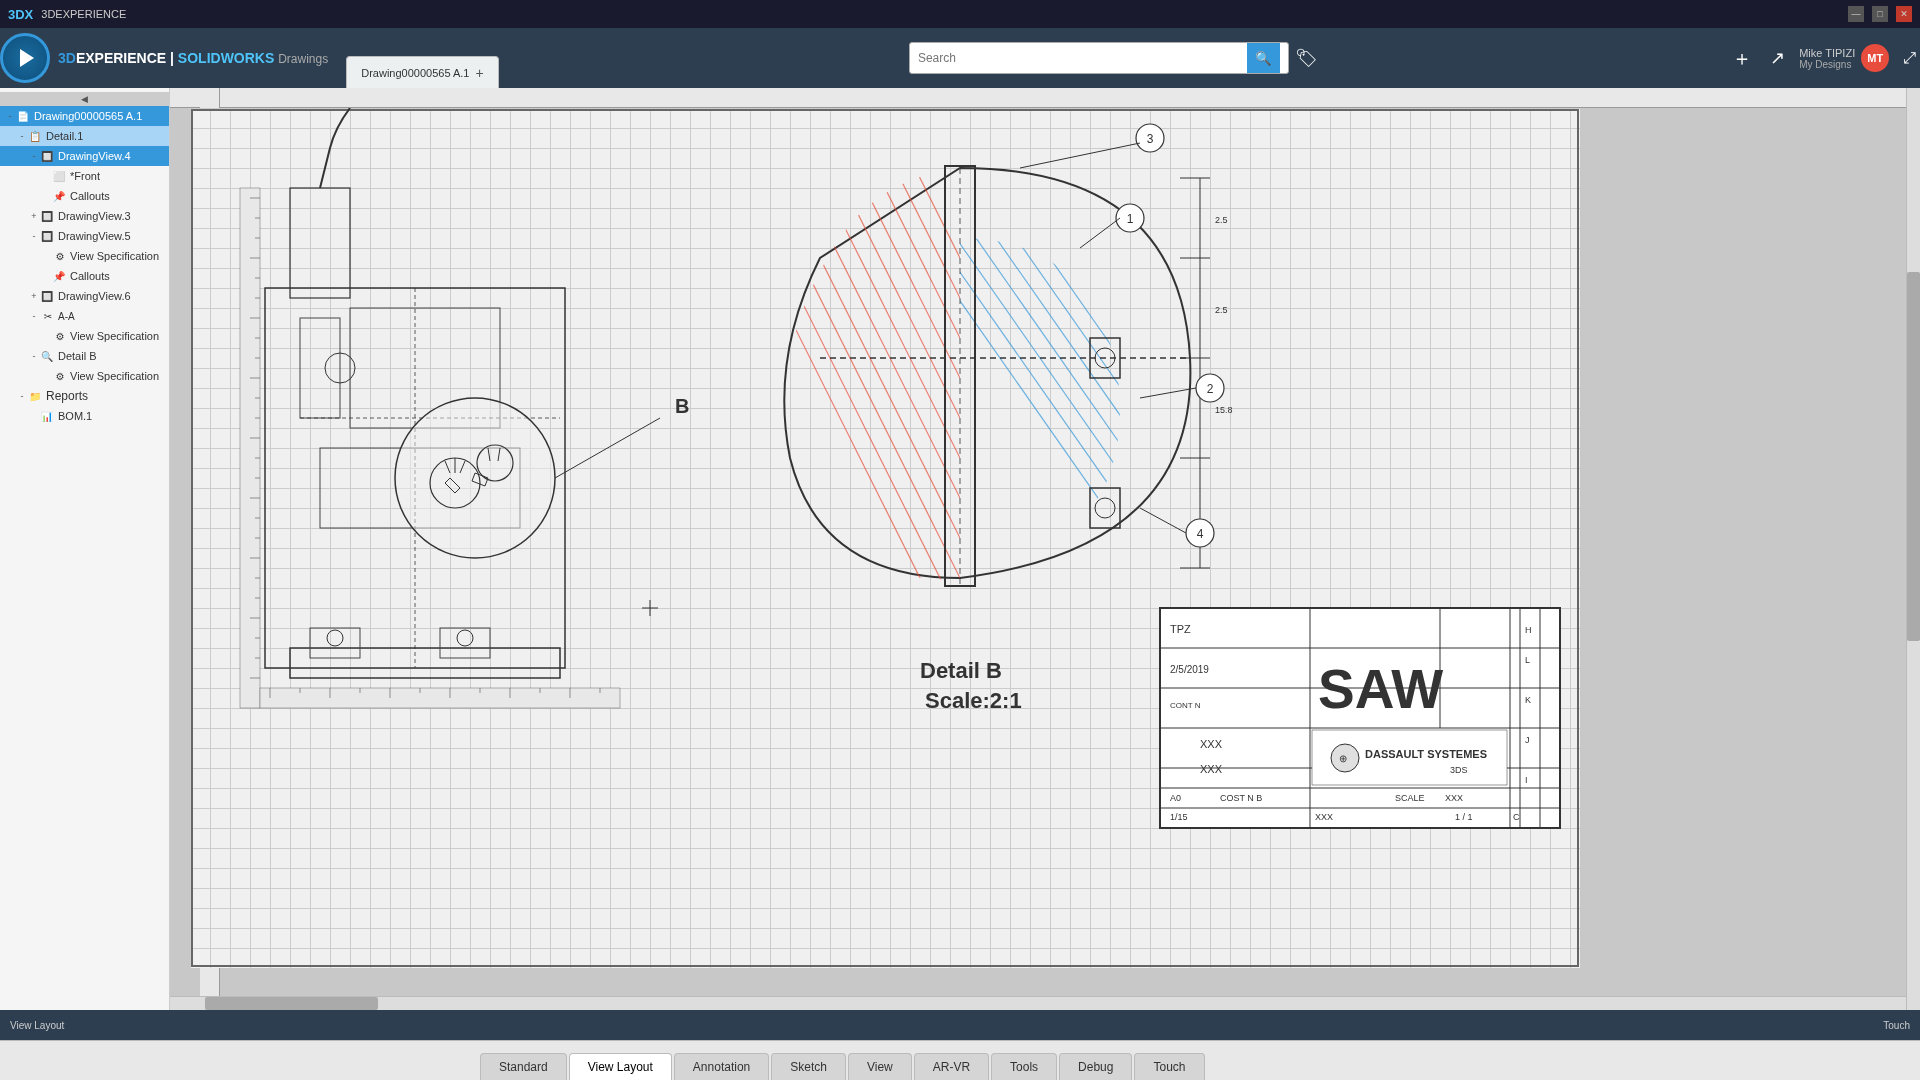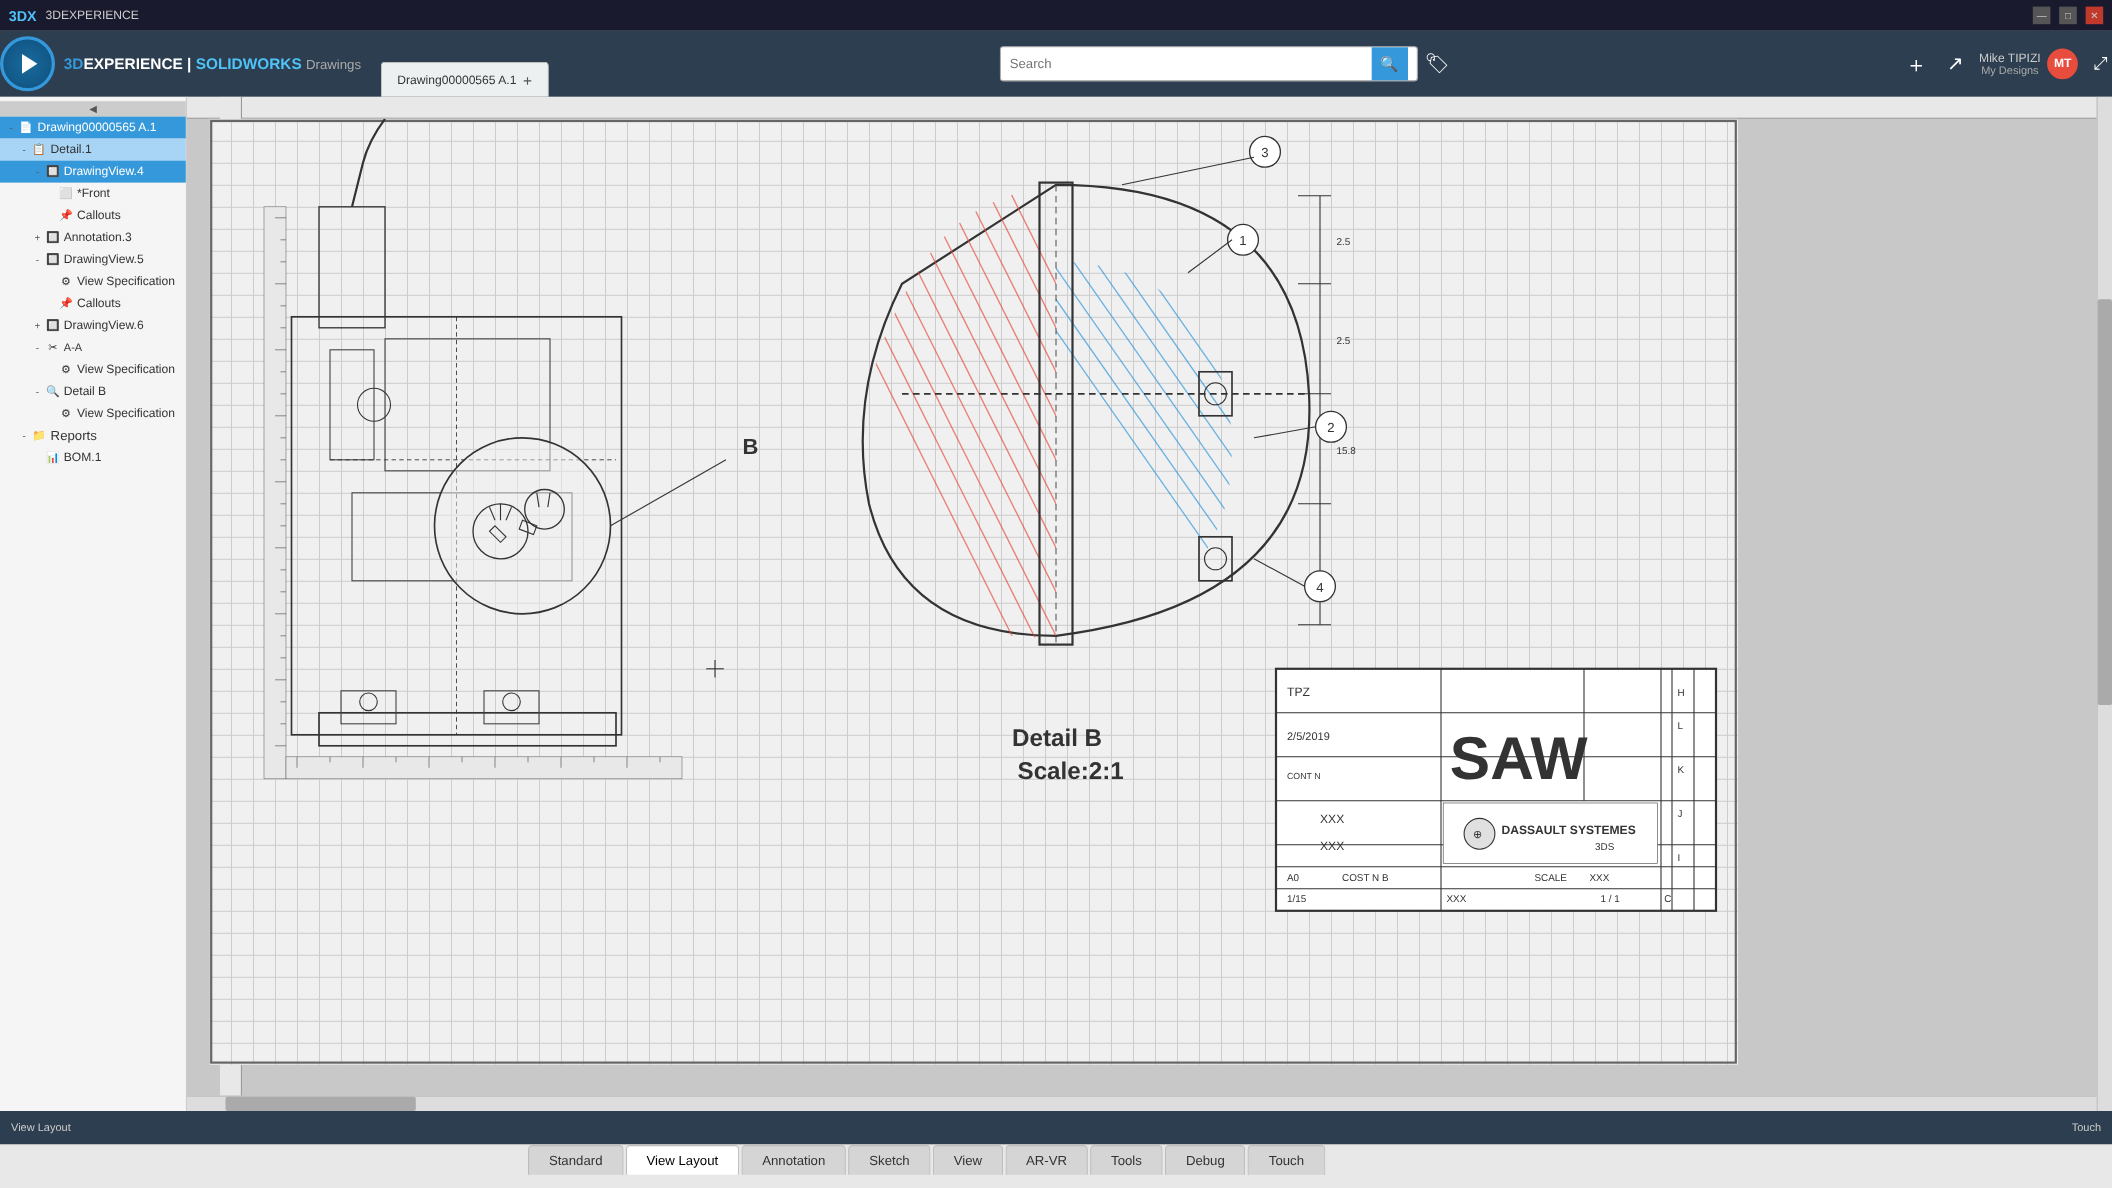--- a/index.html
+++ b/index.html
@@ -181,21 +181,21 @@
       <input type="text" placeholder="Search" style="">
       <button class="search-btn">🔍</button>
     </div>
     <button style="background:transparent;border:none;color:#fff;cursor:pointer;margin-left:6px;font-size:18px;">🏷</button>
   </div>
 
   <div class="toolbar-right">
     <button class="toolbar-icon-btn" style="font-size:20px;">＋</button>
     <button class="toolbar-icon-btn" style="font-size:18px;">↗</button>
     <div class="user-area">
-      <div style="text-align:center;">
+      <div style="text-align:left;">
         <div style="font-size:11px;color:#ccc;">Mike TIPIZI</div>
         <div style="font-size:10px;color:#aaa;cursor:pointer;">My Designs</div>
       </div>
       <div class="user-avatar">
         <span>MT</span>
       </div>
     </div>
     <button class="toolbar-icon-btn" style="font-size:16px;">⤢</button>
   </div>
 </div>
@@ -233,21 +233,21 @@
         <div class="tree-item">
           <span class="indent" style="width: 36px; display: inline-block;"></span>
           <span class="expand-btn"></span>
           <span class="tree-icon">📌</span>
           <span style="font-size: 11px;">Callouts</span>
         </div>
         <div class="tree-item">
           <span class="indent" style="width: 24px; display: inline-block;"></span>
           <span class="expand-btn">+</span>
           <span class="tree-icon">🔲</span>
-          <span style="font-size: 11px;">Annotation.3</span>
+          <span style="font-size: 11px;">DrawingView.3</span>
         </div>
         <div class="tree-item">
           <span class="indent" style="width: 24px; display: inline-block;"></span>
           <span class="expand-btn">-</span>
           <span class="tree-icon">🔲</span>
           <span style="font-size: 11px;">DrawingView.5</span>
         </div>
         <div class="tree-item">
           <span class="indent" style="width: 36px; display: inline-block;"></span>
           <span class="expand-btn"></span>
@@ -545,21 +545,21 @@
 
   </div>
 </div>
 
 <div id="statusbar">
   <span>View Layout</span>
   <span style="margin-left:auto;">Touch</span>
 </div>
 
 <div id="bottom-tabs">
-  <div id="tabs-container" style="display:flex;align-items:flex-start;height:100%;padding-left:480px;">
+  <div id="tabs-container" style="display:flex;align-items:flex-end;height:100%;padding-left:480px;">
       <div class="btab">Standard</div>
       <div class="btab active">View Layout</div>
       <div class="btab">Annotation</div>
       <div class="btab">Sketch</div>
       <div class="btab">View</div>
       <div class="btab">AR-VR</div>
       <div class="btab">Tools</div>
       <div class="btab">Debug</div>
       <div class="btab">Touch</div>
     </div>

